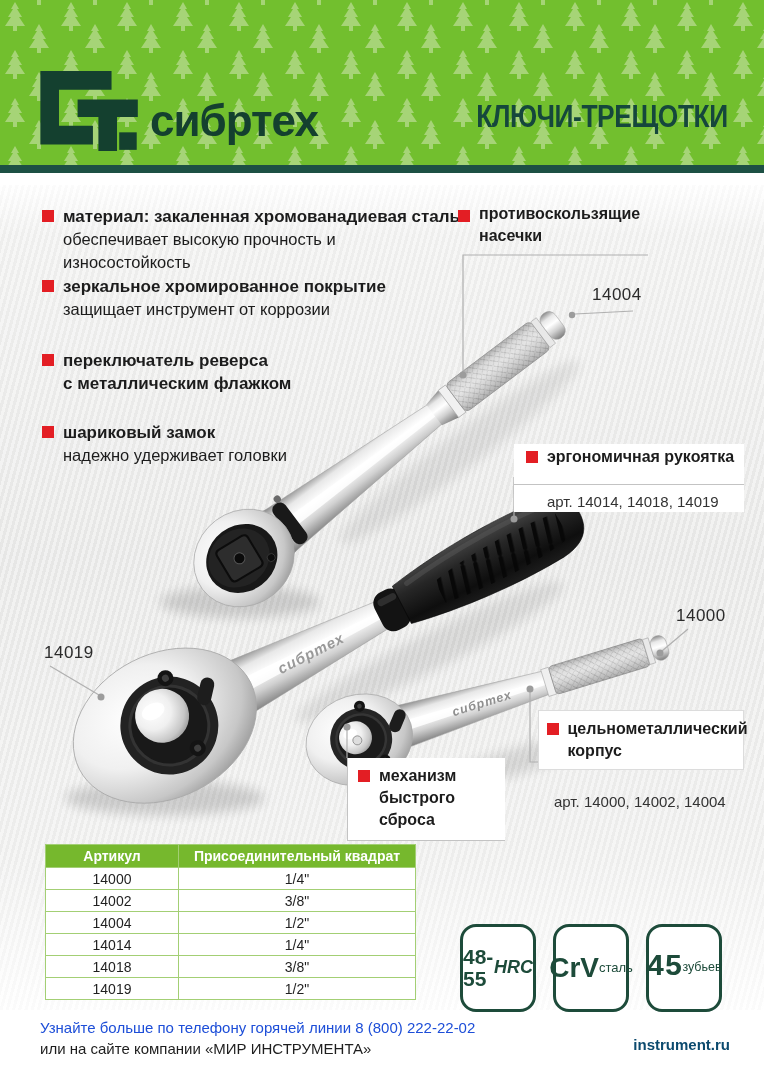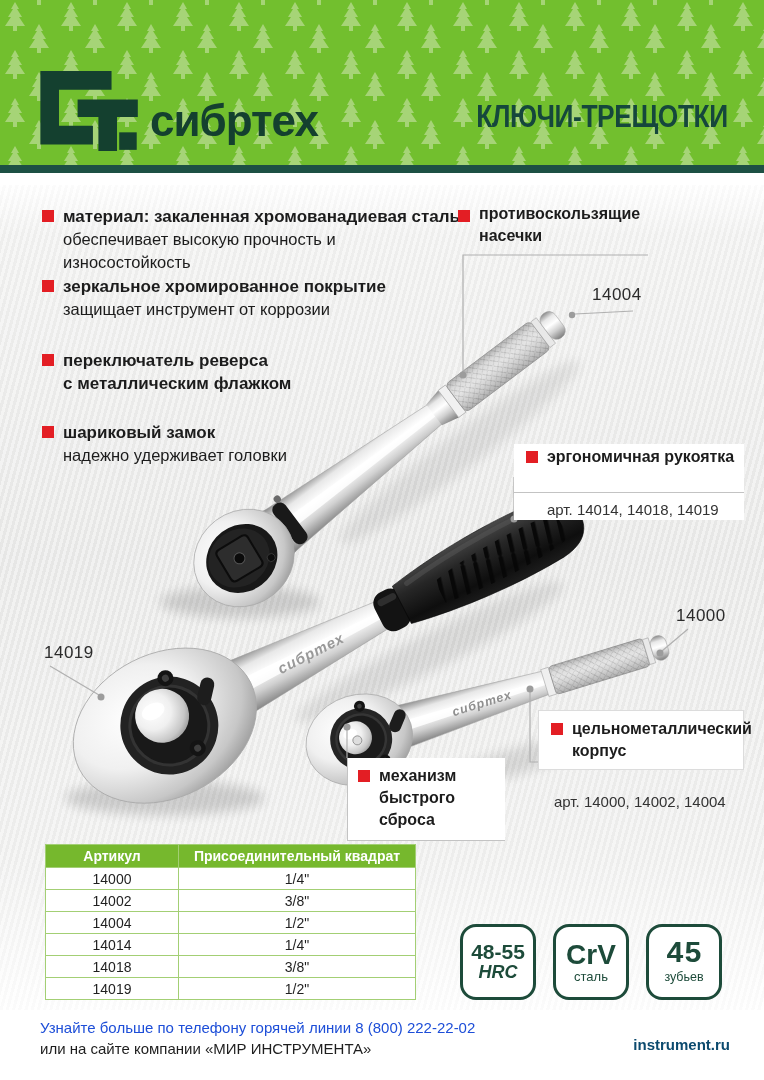--- a/index.html
+++ b/index.html
@@ -26,39 +26,39 @@
   .f-text{font-size:17px;line-height:23px;color:#1c1c1c;}
   .f-title{font-weight:700;}
   .f-sub{font-weight:400;font-size:16.5px;}
   .f-sub:empty,.f-title2:empty{display:none;}
 
   
   .callout{display:flex;align-items:flex-start;}
   .c-text{font-size:16px;line-height:22px;font-weight:700;color:#1c1c1c;}
   .art{font-size:15px;color:#333333;font-weight:400;}
   .ergo-box{left:514px;top:444px;width:230px;background:#ffffff;}
-  .ergo-title{display:flex;padding:2px 0 24px 12px;border-bottom:1px solid #c3c3c3;}
+  .ergo-title{display:flex;padding:2px 0 16px 12px;border-bottom:1px solid #c3c3c3;}
   .ergo-art{padding:8px 0 2px 33px;}
-  .metal-box{left:538px;top:710px;width:206px;background:#ffffff;border:1px solid #dcdcdc;padding:7px 0 7px 12px;box-sizing:border-box;}
+  .metal-box{left:538px;top:710px;width:206px;background:#ffffff;border:1px solid #dcdcdc;padding:7px 0 7px 12px;box-sizing:border-box;justify-content:center;}
   .metal-art{left:554px;top:766px;width:210px;margin-top:27px;}
   .quick-box{left:347px;top:758px;width:158px;background:#ffffff;border-left:1px solid #c3c3c3;border-bottom:1px solid #c3c3c3;padding:7px 0 9px 10px;box-sizing:border-box;}
   .grip-box{left:458px;top:203px;width:190px;}
 
   .prod-label{font-size:17px;color:#2b2b2b;letter-spacing:.5px;}
 
   
   table.spec{left:45px;top:844px;position:absolute;border-collapse:collapse;table-layout:fixed;width:371px;background:#ffffff;}
   table.spec th{background:#76b82d;color:#ffffff;font-weight:700;font-size:14px;height:22px;border:1px solid #a3cf74;padding:0;}
   table.spec td{font-size:14px;color:#1f1f1f;text-align:center;height:21px;border:1px solid #a3cf74;padding:0;background:#ffffff;}
   .col-art{width:133px;}
 
   
   .badges{left:460px;top:924px;display:flex;gap:17px;}
-  .badge{width:76px;height:76px;border:3px solid #1d4b3a;border-radius:16px;background:#ffffff;
-         display:flex;flex-direction:column;align-items:center;justify-content:center;color:#1d4b3a;box-sizing:border-box;}
+  .badge{width:76px;height:88px;border:3px solid #1d4b3a;border-radius:16px;background:#ffffff;
+         display:flex;flex-direction:row;align-items:center;justify-content:center;color:#1d4b3a;box-sizing:border-box;}
   .badge .val{font-weight:700;line-height:1.05;}
   .badge .unit{font-weight:700;line-height:1.1;}
   .b0 .val{font-size:21px;} .b0 .unit{font-size:18px;font-style:italic;}
   .b1 .val{font-size:28px;} .b1 .unit{font-size:13px;font-weight:400;}
   .b2 .val{font-size:30px;font-family:Liberation Mono, monospace;} .b2 .unit{font-size:12.5px;font-weight:400;}
 
   
   .footer-l1{left:40px;top:1019px;font-size:15px;color:#1d4ed8;}
   .footer-l2{left:40px;top:1040px;font-size:15px;color:#1e1e1e;}
   .site{right:34px;top:1036px;font-size:15px;font-weight:700;color:#0c4a6e;text-decoration:none;}

